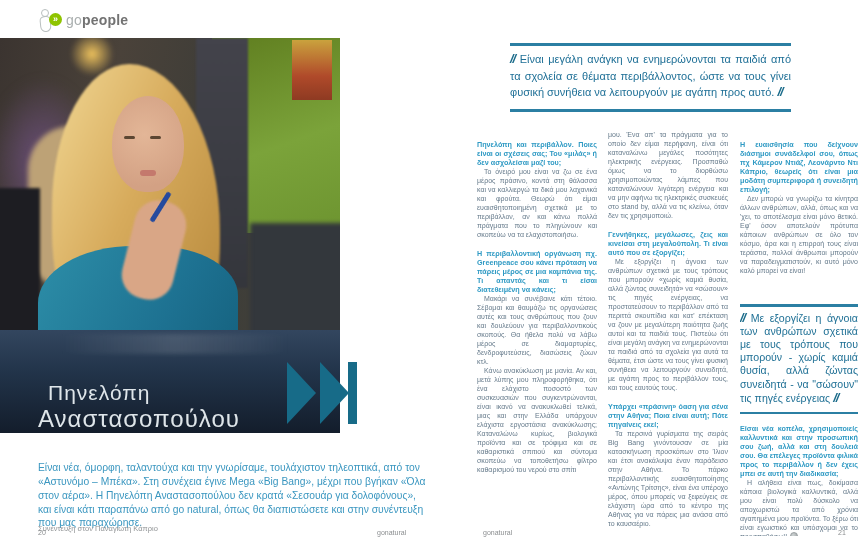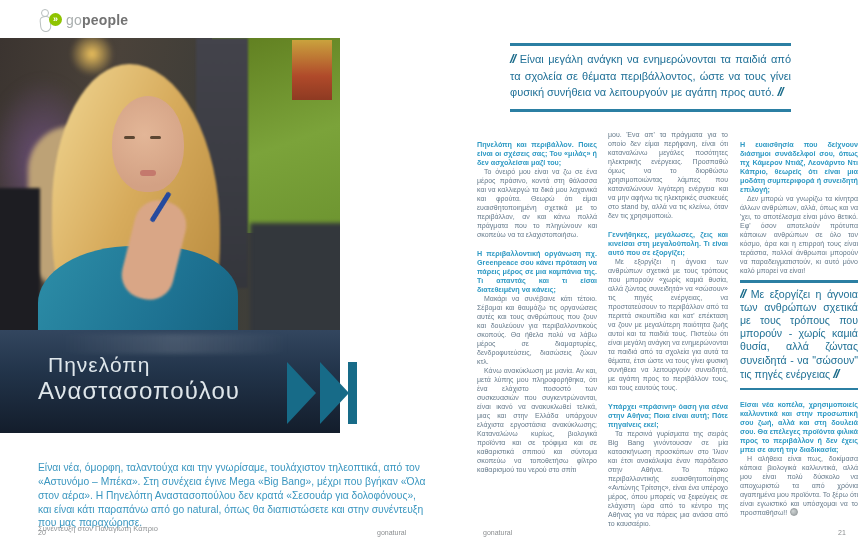--- a/index.html
+++ b/index.html
@@ -30,21 +30,21 @@
   .ph-hair{position:absolute;left:52px;top:26px;width:168px;height:310px;border-radius:46% 54% 42% 46%;background:linear-gradient(115deg,#eed28d 5%,#d7ab5c 45%,#b98b3e 90%);filter:blur(1px);}
   .ph-face{position:absolute;left:112px;top:58px;width:72px;height:96px;border-radius:50% 50% 46% 46%;background:radial-gradient(circle at 45% 40%,#e3b697,#d3a184 75%);filter:blur(.4px);}
   .ph-eye{position:absolute;width:11px;height:3px;border-radius:2px;background:#5c4632;top:98px;filter:blur(.5px);}
   .ph-lips{position:absolute;left:140px;top:132px;width:16px;height:6px;border-radius:3px;background:#c4796d;filter:blur(.7px);}
   .ph-top{position:absolute;left:38px;top:208px;width:200px;height:190px;border-radius:48% 42% 0 0/30% 26% 0 0;background:linear-gradient(120deg,#2a89a4 10%,#1d7191 55%,#135d79 95%);filter:blur(.6px);}
   .ph-arm{position:absolute;left:128px;top:162px;width:52px;height:100px;border-radius:24px;background:#d9a686;transform:rotate(14deg);filter:blur(1px);}
   .ph-pen{position:absolute;left:158px;top:152px;width:5px;height:34px;border-radius:2px;background:#254a9e;transform:rotate(32deg);filter:blur(.4px);}
   .ph-laptop{position:absolute;left:0;top:292px;width:340px;height:103px;background:linear-gradient(180deg,#33465f 0%,#22344a 40%,#131d2b 100%);}
   .ph-laptop-sheen{position:absolute;left:60px;top:296px;width:230px;height:20px;background:linear-gradient(90deg,rgba(255,255,255,0),rgba(255,255,255,.12),rgba(255,255,255,0));filter:blur(2px);}
   .subject-name{position:absolute;left:38px;top:314px;color:rgba(238,244,248,.93);font-weight:300;letter-spacing:1px;line-height:26px;font-size:24px;}
-  .subject-name .ln1{display:block;margin-left:10px;font-size:21px;}
+  .subject-name .ln1{display:block;margin-left:10px;font-size:21px;margin-top:28px;}
   .subject-name .ln2{display:block;font-size:24px;}
   
   .skip-tri{position:absolute;width:0;height:0;border-top:31px solid transparent;border-bottom:31px solid transparent;border-left:29px solid #176b88;top:362px;}
   .skip-bar{position:absolute;left:348px;top:362px;width:9px;height:62px;background:#176b88;}
   
   .intro{position:absolute;left:38px;top:451px;width:394px;color:#3b97c0;font-size:10.3px;line-height:13.8px;}
   .byline{position:absolute;left:38px;top:516px;color:#919496;font-size:7.5px;}
   .folio{position:absolute;top:529px;color:#8b8e90;font-size:7px;}
   .folio-20{left:38px;}
   .brand-left{left:377px;}
@@ -59,21 +59,21 @@
   
   .col{position:absolute;top:130px;width:120px;height:406px;overflow:hidden;}
   .col1{left:477px;}
   .col2{left:608px;}
   .col3{left:740px;width:118px;}
   .col p{margin:0;text-align:justify;}
   .col p.h{color:#2f9ac4;font-weight:bold;font-size:7.2px;line-height:9px;margin-top:10px;}
   .col p.b{color:#64798a;font-size:7px;line-height:9px;}
   .col > :first-child{margin-top:0;}
   .ind{text-indent:7px;}
-  .inline-quote{margin-top:5px;}
+  .inline-quote{margin-top:29px;}
   .inline-quote-text{margin:0;padding:4px 0 7px 0;color:#1f7095;font-size:10.6px;line-height:13.2px;font-weight:500;text-align:justify;}
   .endmark{display:inline-block;width:6px;height:6px;border-radius:50%;border:1.2px solid #9aa0a2;margin-left:3px;vertical-align:-1px;background:radial-gradient(circle at 35% 35%,#cfd4d4,#9aa0a2);}
 </style>
 </head>
 <body>
 
 <div class="spread">
 
   <div class="logo">
     <span class="logo-fig">

